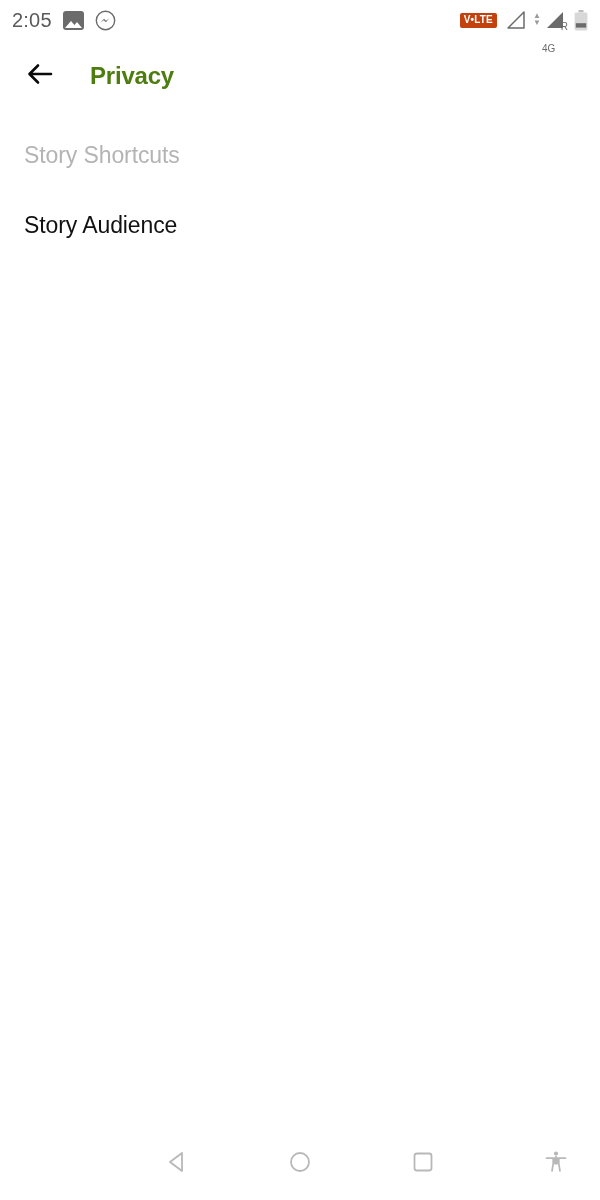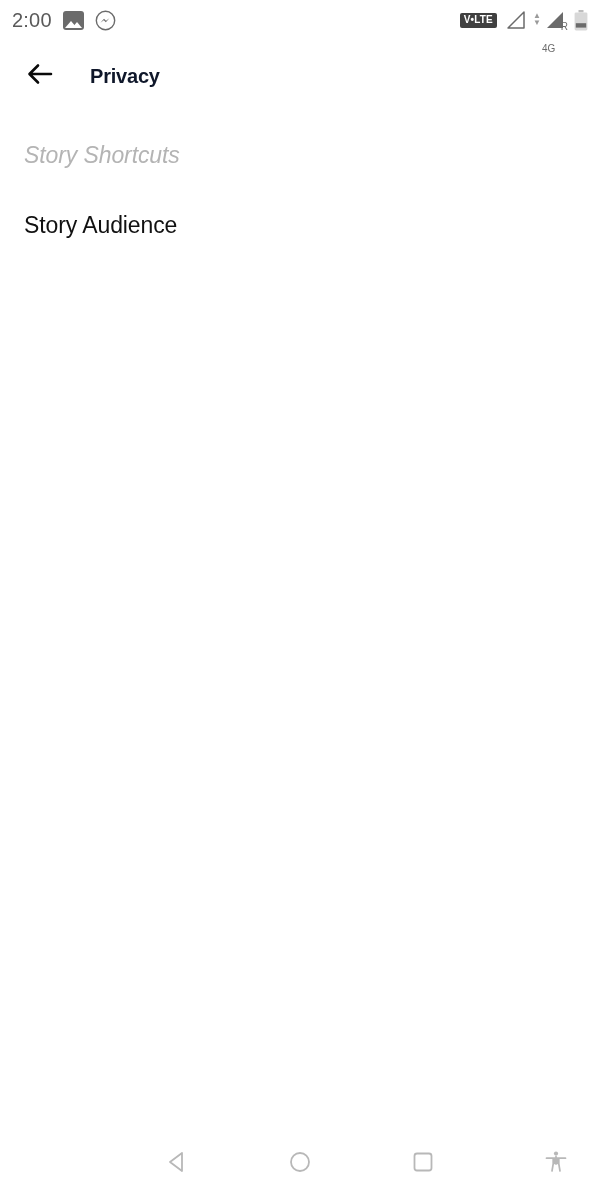--- a/index.html
+++ b/index.html
@@ -66,21 +66,21 @@
   .messenger-icon {
     width: 21px; height: 21px;
   }
 
   .status-right {
     display: flex;
     align-items: center;
     gap: 7px;
   }
   .volte-badge {
-    background: #404040;
+    background: #c2410c;
     color: #ffffff;
     font-size: 10px;
     font-weight: bold;
     letter-spacing: 0.2px;
     padding: 2px 4px 3px 4px;
     border-radius: 2px;
     line-height: 1;
     font-family: "Liberation Sans", sans-serif;
   }
   .sig-empty { width: 22px; height: 20px; }
@@ -124,23 +124,23 @@
   }
   .back-btn {
     width: 56px; height: 56px;
     margin-left: 12px;
     display: flex;
     align-items: center;
     justify-content: center;
     cursor: pointer;
   }
   .page-title {
-    font-size: 20px;
+    font-size: 24px;
     font-weight: bold;
-    color: #0f172a;
+    color: #4d7c0f;
     margin-left: 22px;
     letter-spacing: -0.2px;
     font-family: "Liberation Sans", sans-serif;
   }
 
   
   .settings-list {
     position: absolute;
     top: 120px; left: 0;
     width: 600px;
@@ -153,21 +153,21 @@
     box-sizing: border-box;
     cursor: pointer;
   }
   .list-item-label {
     font-size: 23px;
     color: #111111;
     letter-spacing: -0.1px;
     font-family: "Liberation Sans", sans-serif;
   }
   .list-item.disabled { cursor: default; }
-  .list-item.disabled .list-item-label { color: #b4b4b4; font-style: italic; }
+  .list-item.disabled .list-item-label { color: #b4b4b4; }
 
   
   .navbar {
     position: absolute;
     bottom: 0; left: 0;
     width: 600px;
     height: 72px;
     display: flex;
     align-items: center;
   }
@@ -182,21 +182,21 @@
   .nav-back  { left: 148px; top: 6px; }
   .nav-home  { left: 270px; top: 6px; }
   .nav-recent{ left: 393px; top: 6px; }
   .nav-access{ left: 526px; top: 6px; }
 </style>
 </head>
 <body>
 
 <div class="statusbar">
   <div class="status-left">
-    <span class="status-clock">2:00</span>
+    <span class="status-clock">2:05</span>
     <span class="photo-icon"></span>
     <span class="messenger-icon">
       <svg width="21" height="21" viewBox="0 0 24 24">
         <circle cx="12" cy="12" r="10.5" fill="none" stroke="#6b6b6b" stroke-width="1.6"></circle>
         <path d="M6.2 14.6 L10.3 10.1 L12.6 12.3 L16.4 9.3 L12.4 13.9 L10.0 11.7 Z" fill="#6b6b6b"></path>
       </svg>
     </span>
   </div>
 
   <div class="status-right">

